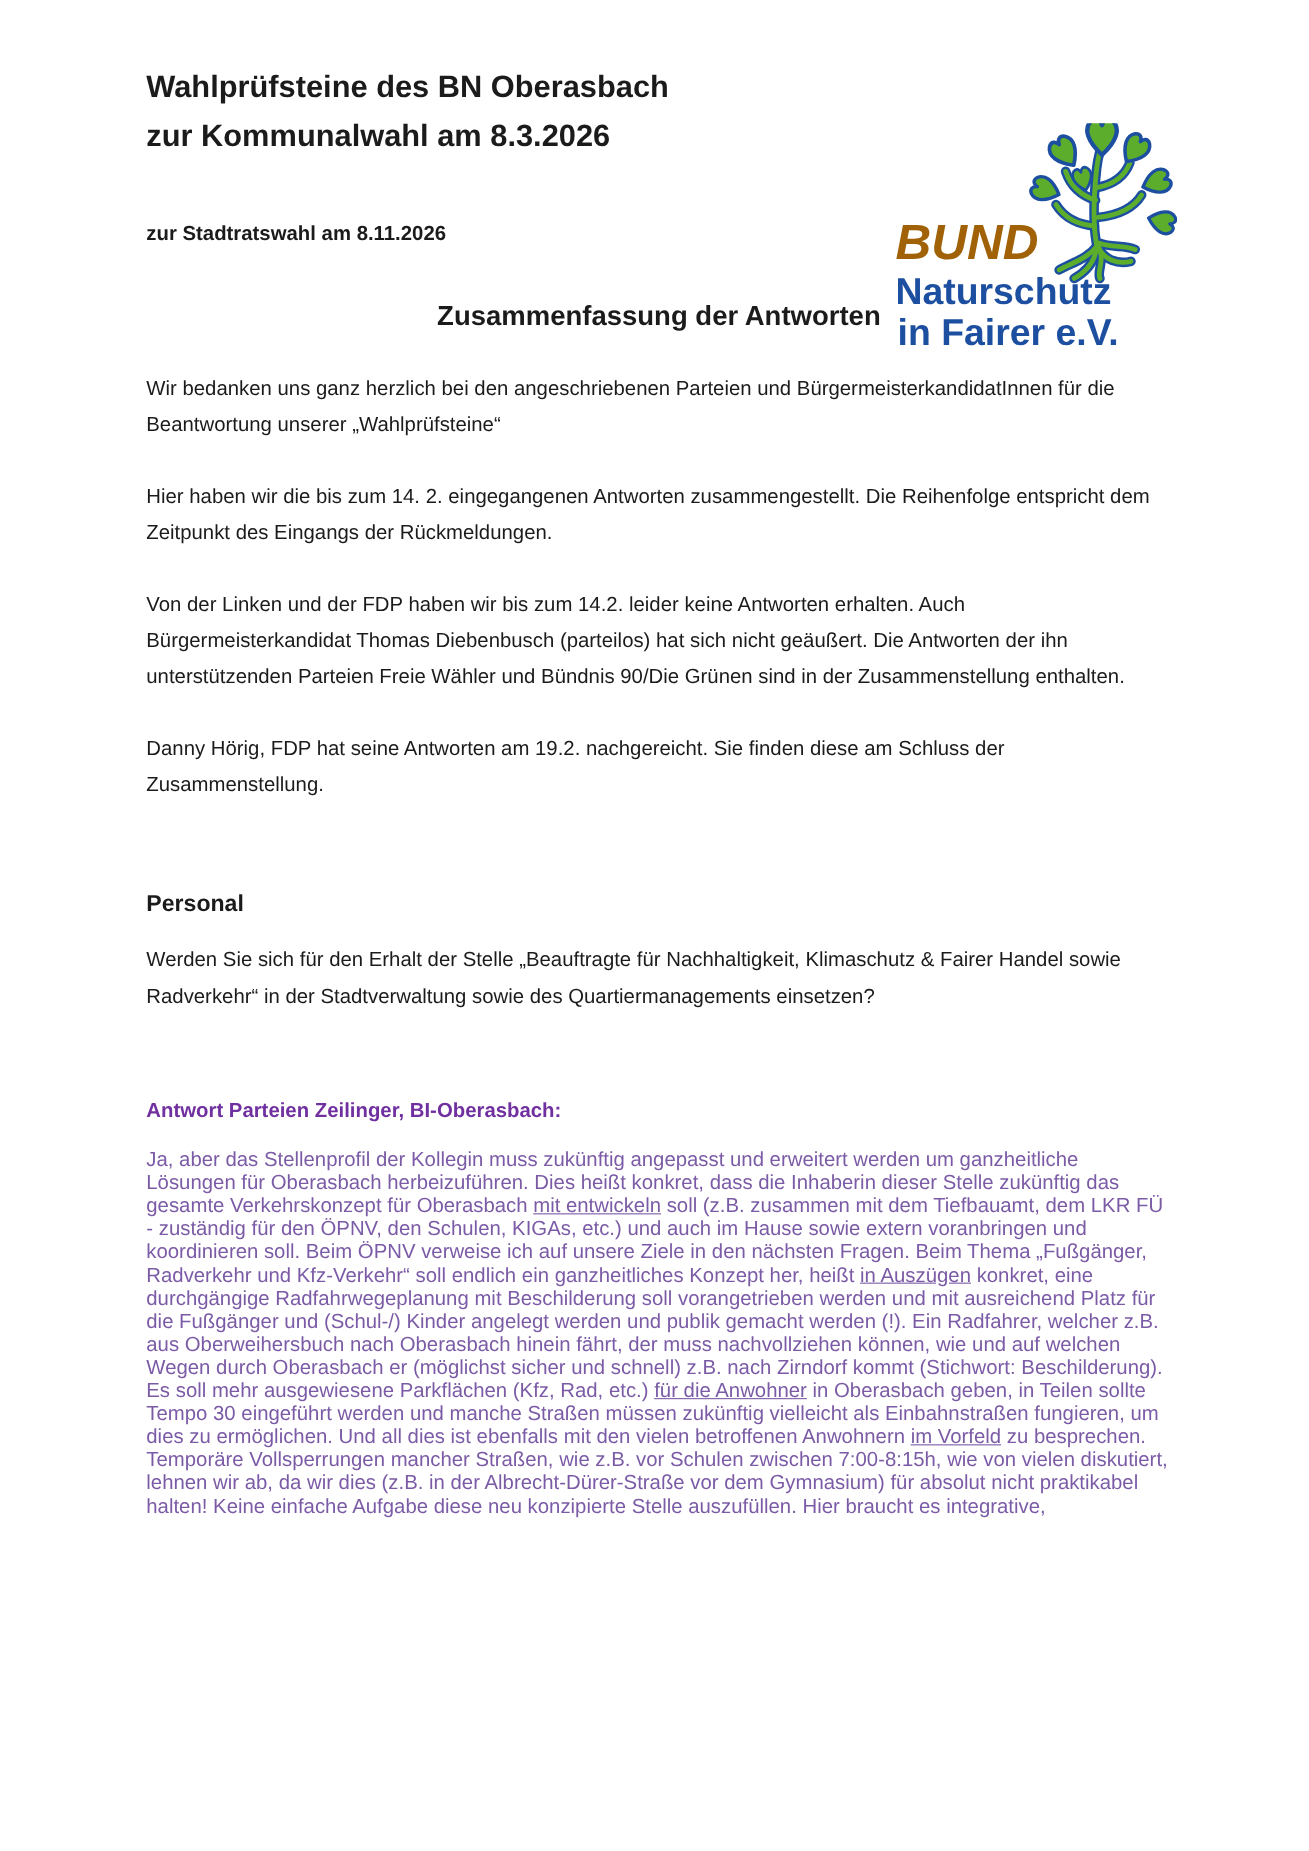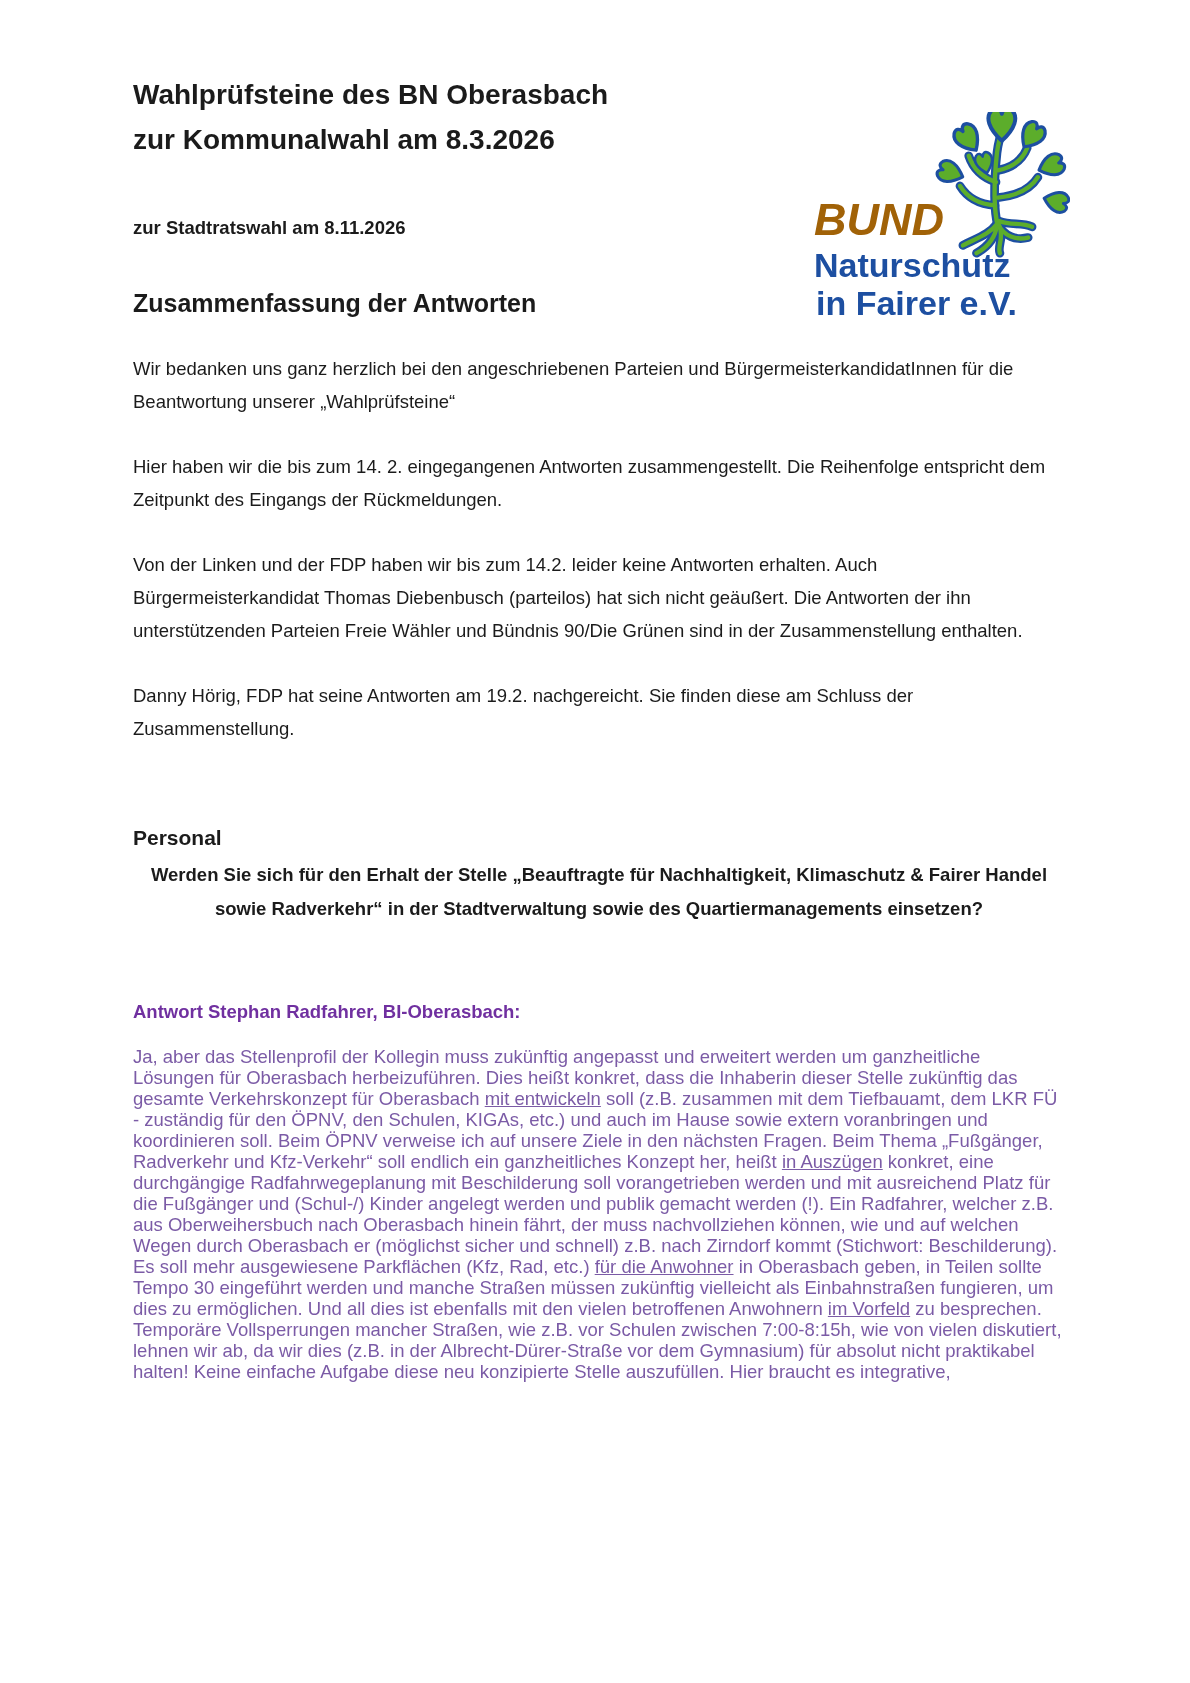--- a/index.html
+++ b/index.html
@@ -13,57 +13,57 @@
     overflow: hidden;
   }
   .content {
     position: absolute;
     left: 133px;
     top: 0;
     width: 932px;
   }
   .doc-title {
     margin: 0;
-    padding-top: 72px;
+    padding-top: 56px;
     font-size: 28px;
     line-height: 45px;
     font-weight: bold;
     color: #1b1b1b;
   }
   .doc-subtitle {
     margin: 22px 0 0 0;
     font-size: 18.5px;
     line-height: 29px;
     font-weight: bold;
   }
   .summary-heading {
     margin: 44px 0 0 0;
     font-size: 25px;
     line-height: 34px;
     font-weight: bold;
+    text-align: center;
   }
   p.body-para {
     margin: 0;
     margin-top: 32px;
     font-size: 18.5px;
     line-height: 33px;
     font-weight: normal;
   }
   .section-heading {
     margin: 78px 0 0 0;
     font-size: 21px;
     line-height: 30px;
     font-weight: bold;
   }
   .question-para {
-    margin: 5px 0 0 0;
+    margin: 18px 0 0 0;
     font-size: 18.5px;
     line-height: 34px;
-    font-weight: bold;
-    text-align: center;
+    font-weight: normal;
   }
   .answer-heading {
     margin: 72px 0 0 0;
     font-size: 18.5px;
     line-height: 28px;
     font-weight: bold;
   }
   .answer-para {
     margin: 20px 0 0 0;
     font-size: 18.5px;
@@ -181,18 +181,18 @@
 
     <p class="body-para">Wir bedanken uns ganz herzlich bei den angeschriebenen Parteien und BürgermeisterkandidatInnen für die Beantwortung unserer „Wahlprüfsteine“</p>
     <p class="body-para">Hier haben wir die bis zum 14. 2. eingegangenen Antworten zusammengestellt. Die Reihenfolge entspricht dem Zeitpunkt des Eingangs der Rückmeldungen.</p>
     <p class="body-para">Von der Linken und der FDP haben wir bis zum 14.2. leider keine Antworten erhalten. Auch Bürgermeisterkandidat Thomas Diebenbusch (parteilos) hat sich nicht geäußert. Die Antworten der ihn unterstützenden Parteien Freie Wähler und Bündnis 90/Die Grünen sind in der Zusammenstellung enthalten.</p>
     <p class="body-para">Danny Hörig, FDP hat seine Antworten am 19.2. nachgereicht. Sie finden diese am Schluss der Zusammenstellung.</p>
 
     <h3 class="section-heading">Personal</h3>
 
     <p class="question-para">Werden Sie sich für den Erhalt der Stelle „Beauftragte für Nachhaltigkeit, Klimaschutz &amp; Fairer Handel sowie Radverkehr“ in der Stadtverwaltung sowie des Quartiermanagements einsetzen?</p>
 
-    <p class="answer-heading" style="color: rgb(112, 48, 160);">Antwort Stephan Radfahrer, BI-Oberasbach:</p>
+    <p class="answer-heading" style="color: rgb(112, 48, 160);">Antwort Parteien Zeilinger, BI-Oberasbach:</p>
 
     <p class="answer-para" style="color: rgb(123, 91, 166);"><span>Ja, aber das Stellenprofil der Kollegin muss zukünftig angepasst und erweitert werden um ganzheitliche Lösungen für Oberasbach herbeizuführen. Dies heißt konkret, dass die Inhaberin dieser Stelle zukünftig das gesamte Verkehrskonzept für Oberasbach </span><span class="u">mit entwickeln</span><span> soll (z.B. zusammen mit dem Tiefbauamt, dem LKR FÜ - zuständig für den ÖPNV, den Schulen, KIGAs, etc.) und auch im Hause sowie extern voranbringen und koordinieren soll. Beim ÖPNV verweise ich auf unsere Ziele in den nächsten Fragen. Beim Thema „Fußgänger, Radverkehr und Kfz-Verkehr“ soll endlich ein ganzheitliches Konzept her, heißt </span><span class="u">in Auszügen</span><span> konkret, eine durchgängige Radfahrwegeplanung mit Beschilderung soll vorangetrieben werden und mit ausreichend Platz für die Fußgänger und (Schul-/) Kinder angelegt werden und publik gemacht werden (!). Ein Radfahrer, welcher z.B. aus Oberweihersbuch nach Oberasbach hinein fährt, der muss nachvollziehen können, wie und auf welchen Wegen durch Oberasbach er (möglichst sicher und schnell) z.B. nach Zirndorf kommt (Stichwort: Beschilderung). Es soll mehr ausgewiesene Parkflächen (Kfz, Rad, etc.) </span><span class="u">für die Anwohner</span><span> in Oberasbach geben, in Teilen sollte Tempo 30 eingeführt werden und manche Straßen müssen zukünftig vielleicht als Einbahnstraßen fungieren, um dies zu ermöglichen. Und all dies ist ebenfalls mit den vielen betroffenen Anwohnern </span><span class="u">im Vorfeld</span><span> zu besprechen. Temporäre Vollsperrungen mancher Straßen, wie z.B. vor Schulen zwischen 7:00-8:15h, wie von vielen diskutiert, lehnen wir ab, da wir dies (z.B. in der Albrecht-Dürer-Straße vor dem Gymnasium) für absolut nicht praktikabel halten! Keine einfache Aufgabe diese neu konzipierte Stelle auszufüllen. Hier braucht es integrative,</span></p>
 
   </div>
 </div>
 
 </body></html>

